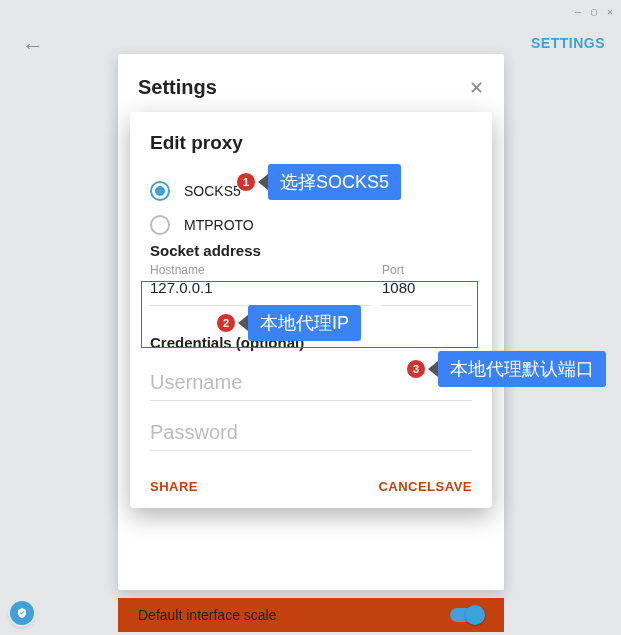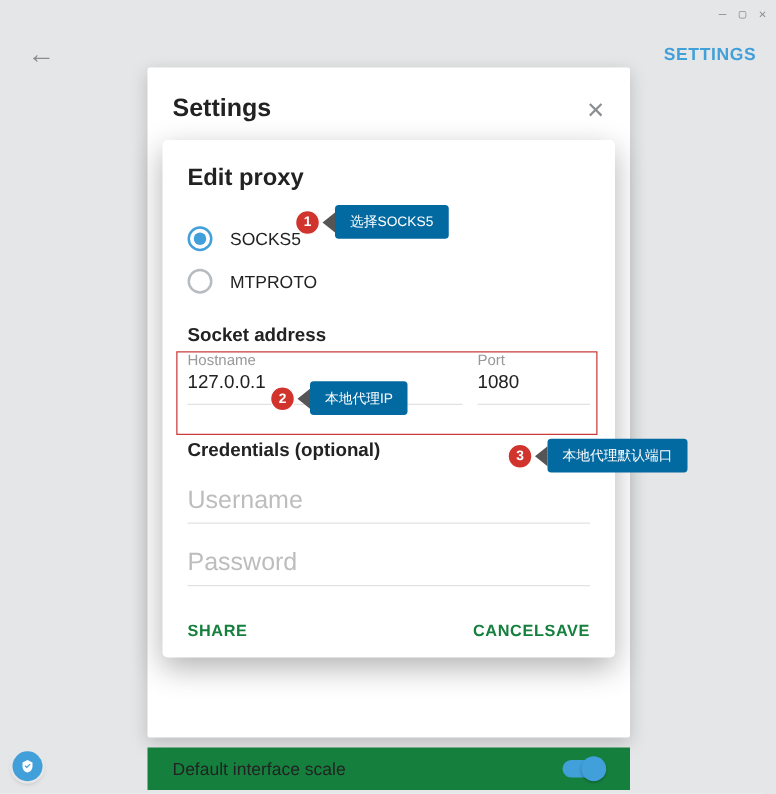--- a/index.html
+++ b/index.html
@@ -65,21 +65,21 @@
   .close-settings {
     color: #8a8d91;
     font-size: 18px;
   }
 
   .bottom-strip {
     position: absolute;
     left: 118px; top: 598px;
     width: 386px;
     height: 34px;
-    background: #15803d;
+    background: #c2410c;
     display: flex;
     align-items: center;
     padding: 0 20px;
   }
   .bottom-strip .label {
     color: #222;
     font-size: 14px;
   }
   .toggle {
     width: 34px; height: 14px;
@@ -134,21 +134,20 @@
   }
   .radio-label {
     font-size: 14px;
     color: #222;
   }
 
   .section-title {
     font-size: 15px;
     font-weight: 600;
     color: #222;
-    margin-top: 18px;
   }
 
   .highlight-box {
     position: absolute;
     left: 141px; top: 281px;
     width: 337px; height: 67px;
     border: 1px solid #cc3b3b;
     pointer-events: none;
   }
 
@@ -179,21 +178,21 @@
     border-bottom: 1px solid #e2e2e2;
     margin-top: 16px;
   }
 
   .actions {
     display: flex;
     margin-top: 22px;
     padding: 6px 0 0 0;
   }
   .btn {
-    color: #15803d;
+    color: #c2410c;
     font-weight: 700;
     font-size: 13px;
     letter-spacing: 0.5px;
   }
   .actions .spacer { flex: 1; }
   .actions .btn + .btn { }
 
   
   .callout {
     position: absolute;
@@ -215,23 +214,23 @@
   }
   .arrow-left {
     width: 0; height: 0;
     border-top: 8px solid transparent;
     border-bottom: 8px solid transparent;
     border-right: 10px solid #555;
     margin-left: 2px;
     z-index: 2;
   }
   .tip {
-    background: #0369a1;
+    background: #3b82f6;
     color: #fff;
-    font-size: 11px;
+    font-size: 18px;
     padding: 6px 12px;
     border-radius: 3px;
     white-space: nowrap;
   }
 
   .shield-badge {
     position: absolute;
     left: 10px; top: 601px;
     width: 24px; height: 24px;
     background: #419fd9;

